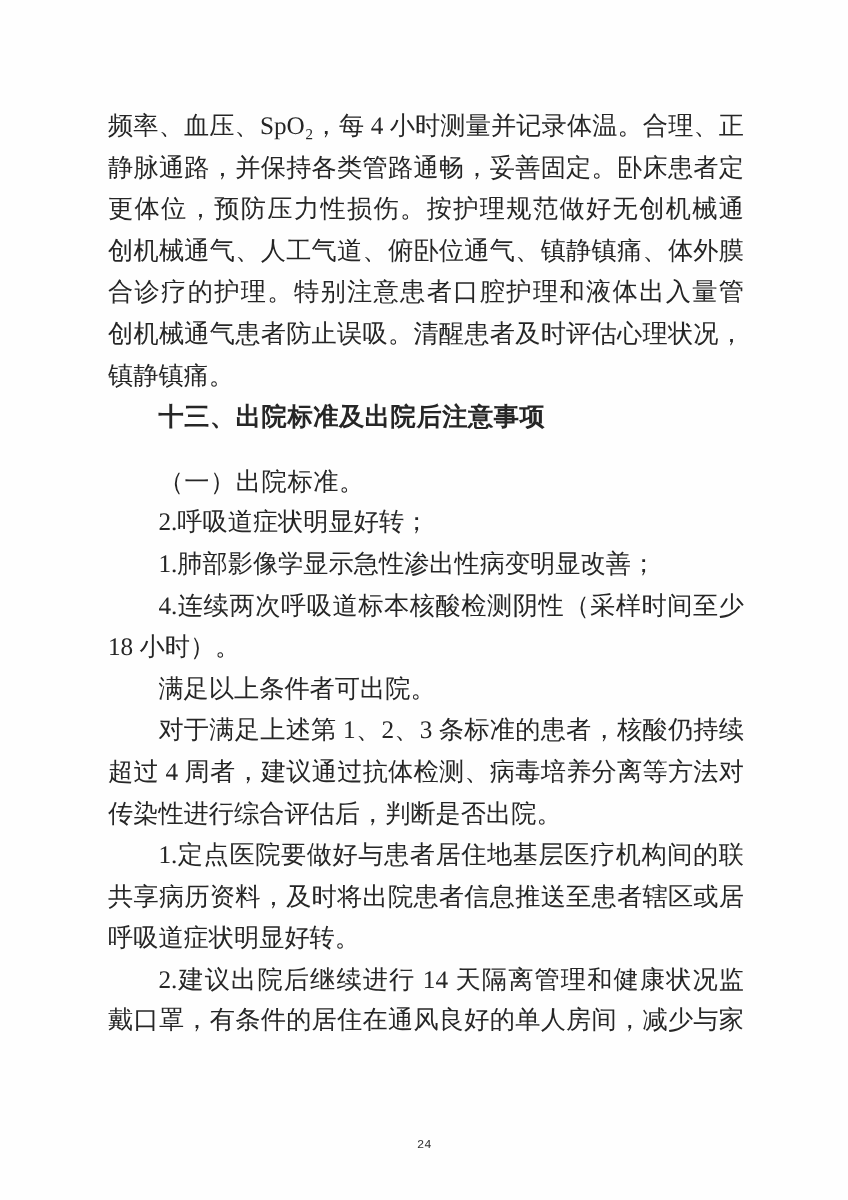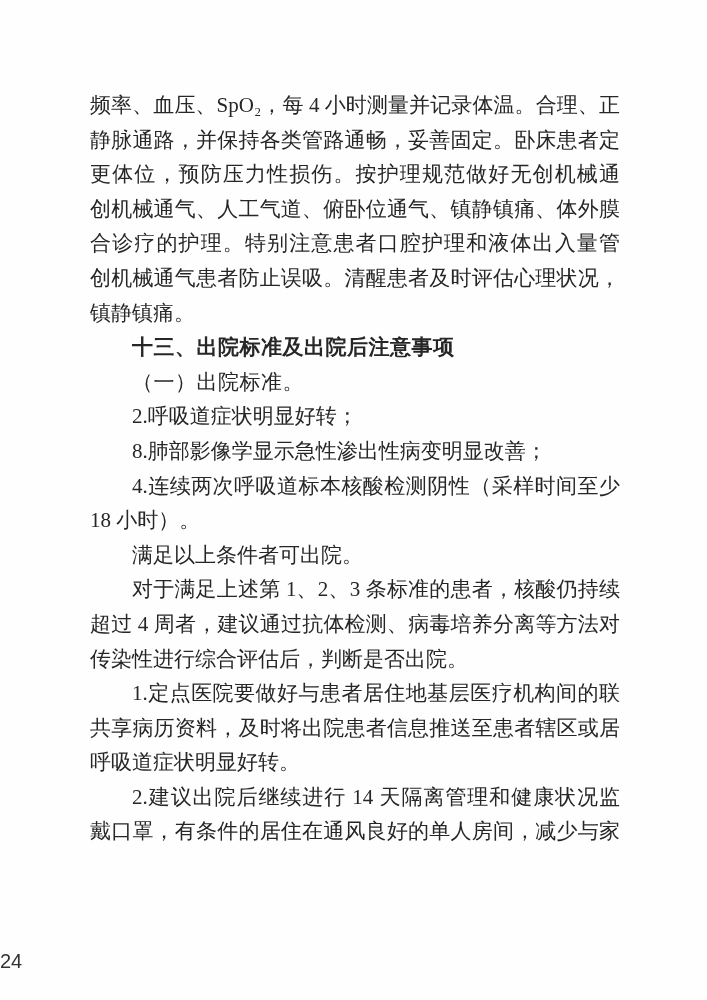--- a/index.html
+++ b/index.html
@@ -26,44 +26,45 @@
     margin: 0;
     padding: 0;
     font-size: 21px;
   }
   .para.heading .line {
     font-weight: 700;
     letter-spacing: 0.5px;
   }
   .para.subheading .line {
     letter-spacing: 0.5px;
+    margin-top: 19px;
   }
   .line {
     line-height: 34.6px;
     height: 34.6px;
     text-align: left;
     white-space: normal;
     overflow: hidden;
   }
   .line.fill {
     text-align: justify;
     text-align-last: justify;
   }
   .para.indent .line.first {
     text-indent: 42px;
   }
   .page-number {
     position: absolute;
     left: 0;
     top: 950px;
     width: 100%;
-    text-align: left;
-    font-size: 20px;
+    text-align: center;
+    font-size: 10px;
     color: #333333;
-    font-family: Liberation Sans, sans-serif;
+    font-family: Liberation Mono, monospace;
   }
 </style>
 </head>
 <body>
 
 <div class="page">
   <div class="text-block">
       <div class="para body">
         <div class="line fill">频率、血压、SpO₂，每 4 小时测量并记录体温。合理、正确使用</div>
         <div class="line fill">静脉通路，并保持各类管路通畅，妥善固定。卧床患者定时变</div>
@@ -76,21 +77,21 @@
       <div class="para heading indent">
         <div class="line first">十三、出院标准及出院后注意事项</div>
       </div>
       <div class="para subheading indent">
         <div class="line first">（一）出院标准。</div>
       </div>
       <div class="para body indent">
         <div class="line first">2.呼吸道症状明显好转；</div>
       </div>
       <div class="para body indent">
-        <div class="line first">8.肺部影像学显示急性渗出性病变明显改善；</div>
+        <div class="line first">1.肺部影像学显示急性渗出性病变明显改善；</div>
       </div>
       <div class="para body indent">
         <div class="line first fill">4.连续两次呼吸道标本核酸检测阴性（采样时间至少间隔</div>
         <div class="line">18 小时）。</div>
       </div>
       <div class="para body indent">
         <div class="line first">满足以上条件者可出院。</div>
       </div>
       <div class="para body indent">
         <div class="line first fill">对于满足上述第 1、2、3 条标准的患者，核酸仍持续阳性</div>

